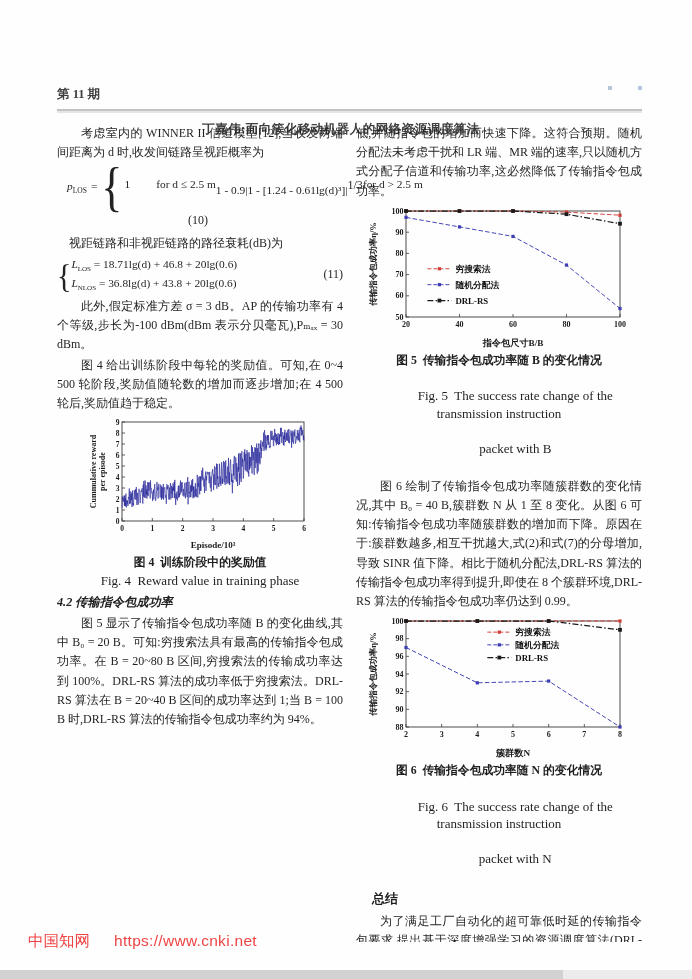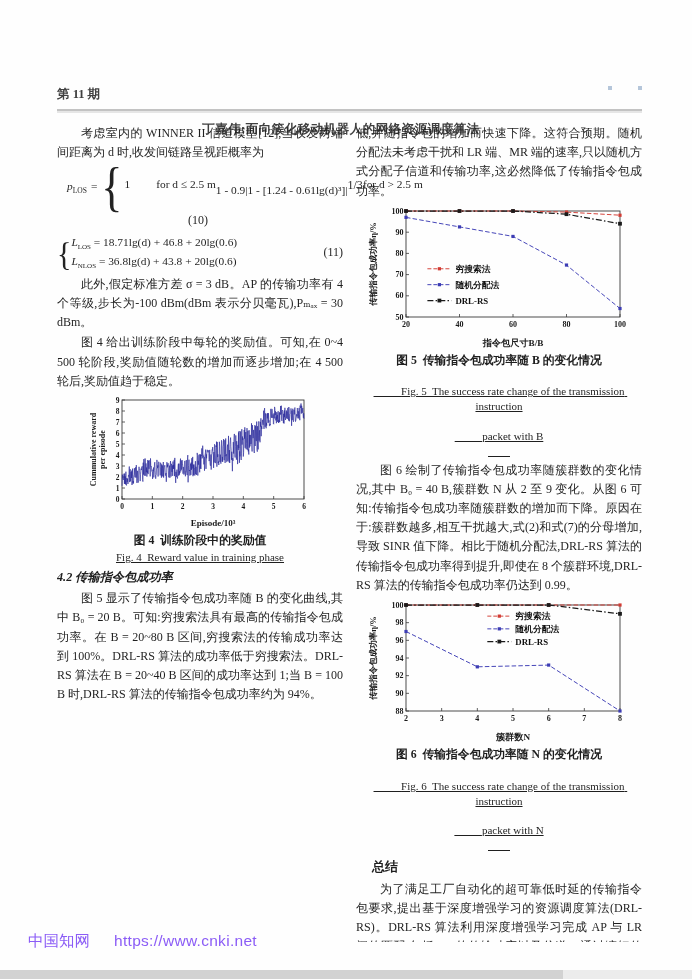--- a/index.html
+++ b/index.html
@@ -40,27 +40,27 @@
   .eq11 .eq-main{align-items:center;}
   .eq11 .eqnum-inline{margin-left:auto;font-size:12px;align-self:center;}
   .syslines{display:flex;flex-direction:column;}
   .sysline{white-space:nowrap;line-height:1.55;}
   .sysline sub{font-size:7px;}
   
   figure{margin:4px 0 2px 0;text-align:center;}
   figure svg{display:block;margin:0 auto;}
   .cap{white-space:pre-wrap;}
   .cap-cn{font-size:11.8px;font-weight:bold;text-align:center;margin-top:2px;}
-  .cap-en{font-size:11px;text-align:center;line-height:1.35;text-decoration:underline;}
+  .cap-en{font-size:13px;text-align:center;line-height:1.35;}
   
   .sec{font-size:12.2px;font-weight:bold;font-style:italic;margin:3px 0 2px 0;text-align:left;}
   .sum{font-size:13px;font-weight:bold;margin:4px 0 2px 16px;font-family:"Liberation Sans","DejaVu Sans",sans-serif;}
   
   .footer{position:absolute;left:28px;top:931px;display:flex;gap:24px;align-items:baseline;
-          color:#8b5cf6;font-family:"Liberation Sans","DejaVu Sans",sans-serif;font-size:15.5px;}
+          color:#ef4444;font-family:"Liberation Sans","DejaVu Sans",sans-serif;font-size:15.5px;}
   .footer .url{letter-spacing:.3px;}
   .bottombar-bg{position:absolute;left:0;bottom:0;width:100%;height:9px;background:#ececec;}
   .bottombar{position:absolute;left:0;bottom:0;width:563px;height:9px;background:#d2d2d2;}
 </style>
 </head>
 <body>
 
 <div class="page">
 
   <div class="header">
@@ -84,20 +84,21 @@
           <span class="brace b3">{</span>
           <div class="cases">
             <div class="crow"><span class="cval">1</span><span class="ccond">for d ≤ 2.5 m</span></div>
             <div class="crow"><span>1 - 0.9|1 - [1.24 - 0.61lg(d)³]|</span><sup>1/3</sup></div>
             <div class="crow center"><span class="ccond">for d &gt; 2.5 m</span></div>
           </div>
         </div>
         <div class="eqnum">(10)</div>
       </div>
 
+      <p class="indent1">视距链路和非视距链路的路径衰耗(dB)为</p>
 
       <div class="eq eq11">
         <div class="eq-main">
           <span class="brace b2">{</span>
           <div class="syslines">
             <div class="sysline"><i>L</i><sub>LOS</sub><span> = 18.71lg(d) + 46.8 + 20lg(0.6)</span></div>
             <div class="sysline"><i>L</i><sub>NLOS</sub><span> = 36.8lg(d) + 43.8 + 20lg(0.6)</span></div>
           </div>
           <span class="eqnum-inline">(11)</span>
         </div>
@@ -215,21 +216,21 @@
             <rect x="69.5" y="93.66999999999999" width="3.8" height="3.8" fill="#1a1a1a"></rect>
             <text x="87.4" y="98.57" font-size="8.8" font-weight="bold" font-family="&quot;Liberation Serif&quot;,&quot;DejaVu Serif&quot;,serif" fill="#111">DRL-RS</text>
           </svg>
         <div class="cap cap-cn">图 5  传输指令包成功率随 B 的变化情况</div>
         <div class="cap cap-en">
           <span>Fig. 5  The success rate change of the transmission instruction</span><br>
           <span>packet with B</span>
         </div>
       </figure>
 
-      <p class="indent">图 6 绘制了传输指令包成功率随簇群数的变化情况,其中 B₀ = 40 B,簇群数 N 从 2 至 9 变化。从图 6 可知:传输指令包成功率随簇群数的增加而下降。原因在于:簇群数越多,相互干扰越大,式(2)和式(7)的分母增加,导致 SINR 值下降。相比于随机分配法,DRL-RS 算法的传输指令包成功率得到提升,即使在 8 个簇群环境,DRL-RS 算法的传输指令包成功率仍达到 0.99。</p>
+      <p class="indent">图 6 绘制了传输指令包成功率随簇群数的变化情况,其中 B₀ = 40 B,簇群数 N 从 1 至 8 变化。从图 6 可知:传输指令包成功率随簇群数的增加而下降。原因在于:簇群数越多,相互干扰越大,式(2)和式(7)的分母增加,导致 SINR 值下降。相比于随机分配法,DRL-RS 算法的传输指令包成功率得到提升,即使在 8 个簇群环境,DRL-RS 算法的传输指令包成功率仍达到 0.99。</p>
 
       <figure>
         <svg width="262" height="144" viewBox="0 0 262 144">
             <rect x="38" y="6" width="214" height="106" fill="none" stroke="#3a3a3a" stroke-width="0.9"></rect>
             <line x1="38" y1="112" x2="38" y2="109" stroke="#3a3a3a" stroke-width="0.8"></line>
             <text x="38" y="121.5" text-anchor="middle" font-size="8" font-weight="bold" font-family="&quot;Liberation Serif&quot;,&quot;DejaVu Serif&quot;,serif" fill="#1a1a1a">2</text>
             <line x1="73.66666666666666" y1="112" x2="73.66666666666666" y2="109" stroke="#3a3a3a" stroke-width="0.8"></line>
             <text x="73.66666666666666" y="121.5" text-anchor="middle" font-size="8" font-weight="bold" font-family="&quot;Liberation Serif&quot;,&quot;DejaVu Serif&quot;,serif" fill="#1a1a1a">3</text>
             <line x1="109.33333333333333" y1="112" x2="109.33333333333333" y2="109" stroke="#3a3a3a" stroke-width="0.8"></line>
             <text x="109.33333333333333" y="121.5" text-anchor="middle" font-size="8" font-weight="bold" font-family="&quot;Liberation Serif&quot;,&quot;DejaVu Serif&quot;,serif" fill="#1a1a1a">4</text>

